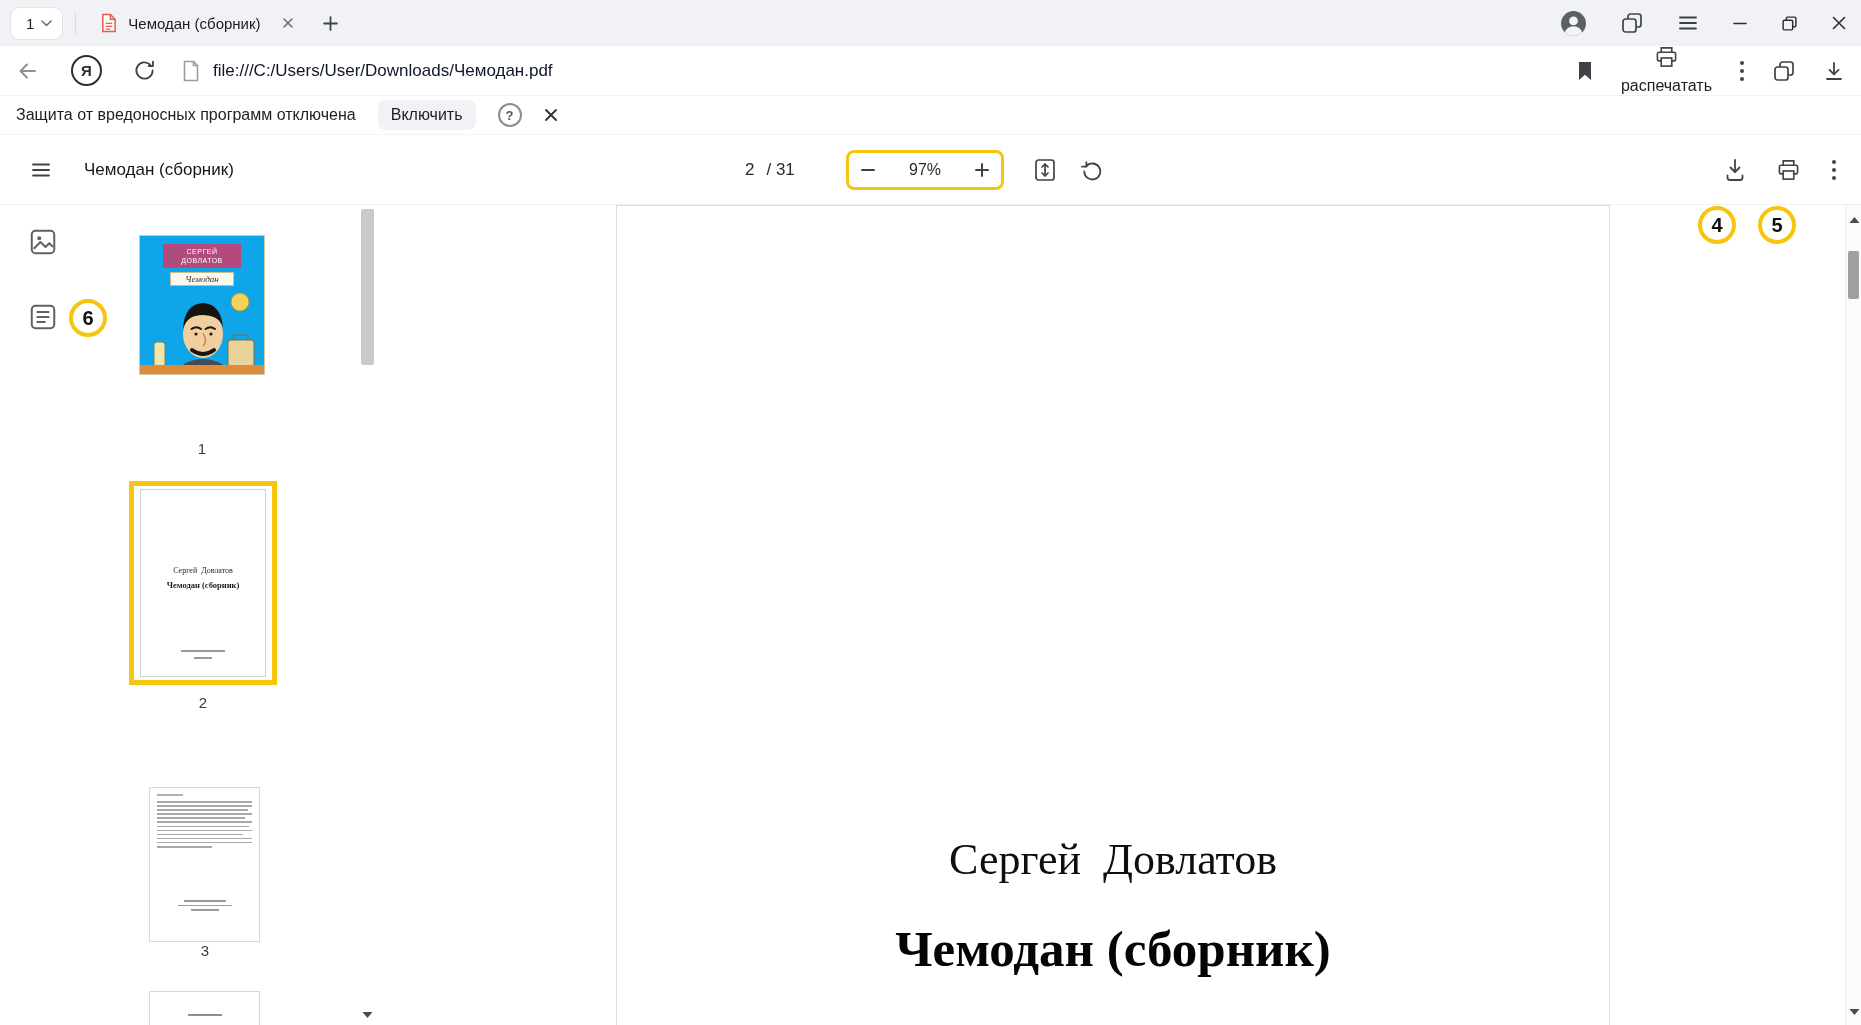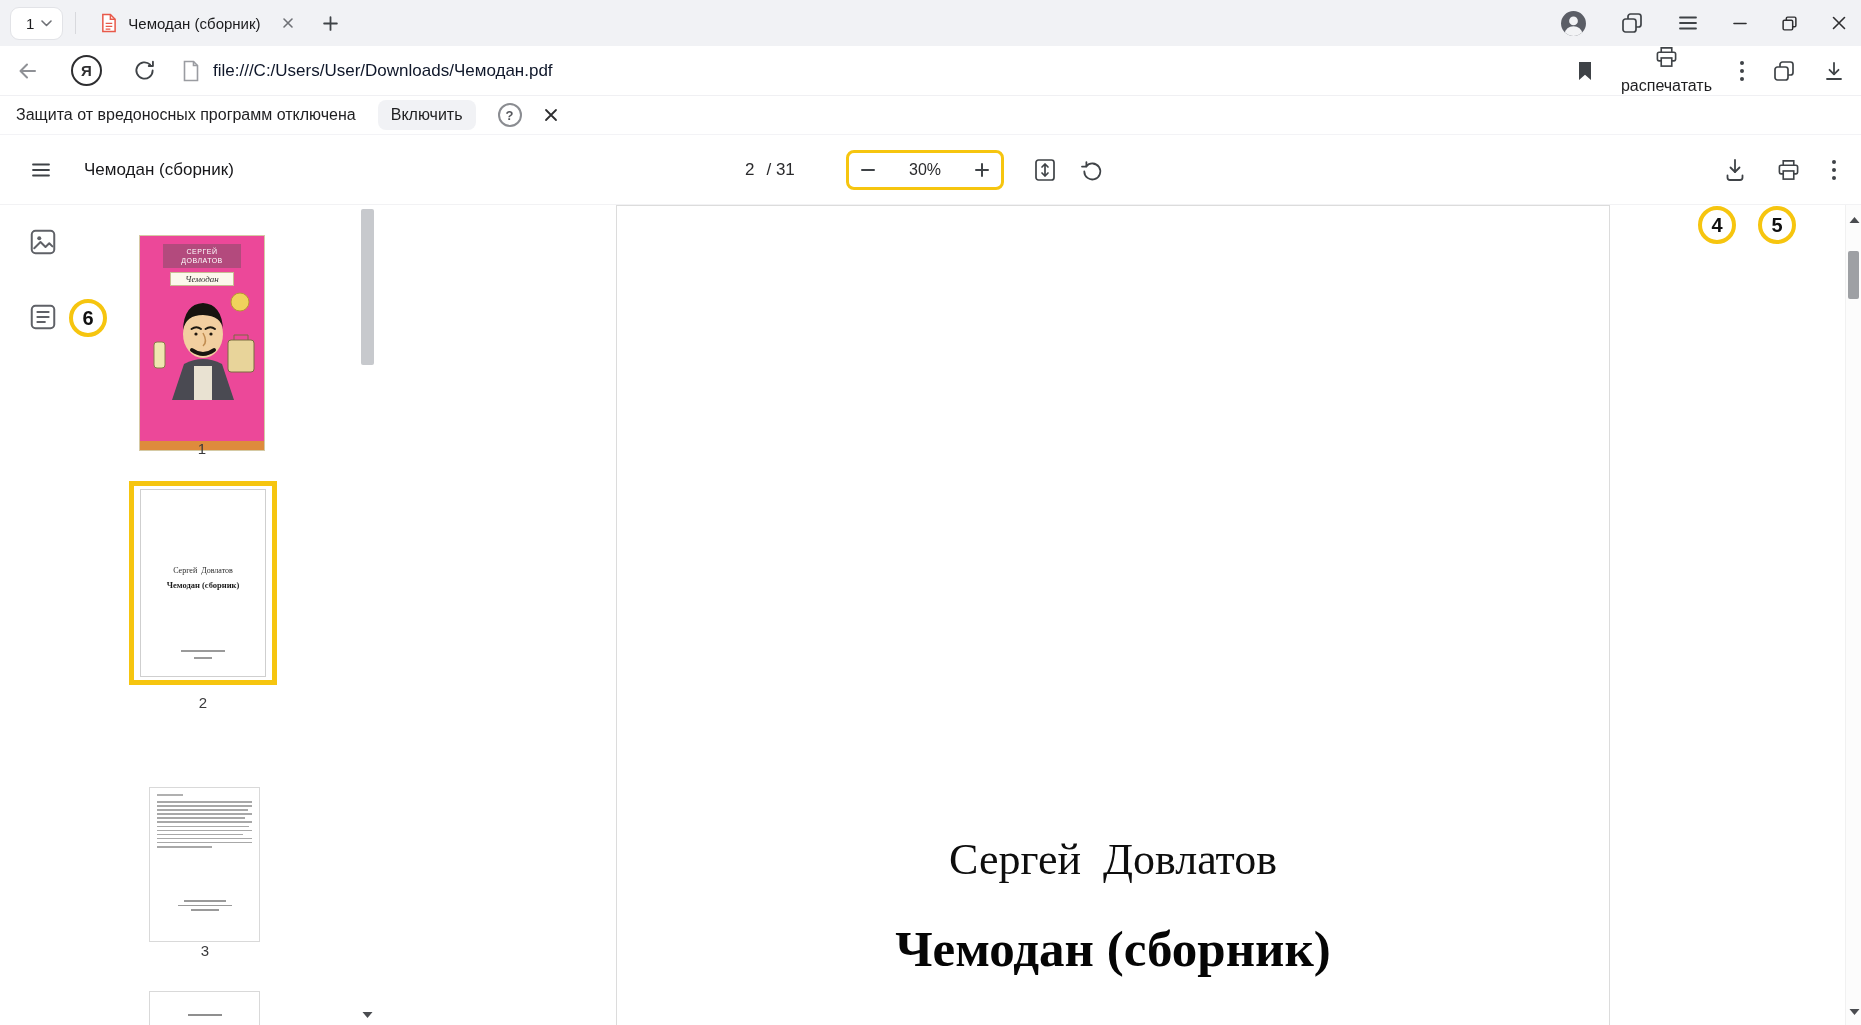--- a/index.html
+++ b/index.html
@@ -72,22 +72,22 @@
          border:4px solid #F6C50F; display:flex; align-items:center; justify-content:center;
          font-size:20px; font-weight:bold; color:#101010; }
   .ann-1 { left:754px; top:1px; }
   .ann-2 { left:899px; top:1px; }
   .ann-3 { left:1072px; top:1px; }
   .ann-4 { left:1698px; top:1px; }
   .ann-5 { left:1758px; top:1px; }
   .ann-6 { left:69px; top:94px; }
 
   
-  .thumb1 { position:absolute; left:139px; top:30px; width:126px; height:216px;
-            background:#ec4899; border:1px solid #d5caa5; overflow:hidden; cursor:pointer; }
+  .thumb1 { position:absolute; left:139px; top:30px; width:126px; height:140px;
+            background:#0ea5e9; border:1px solid #d5caa5; overflow:hidden; cursor:pointer; }
   .t1-authorbox { margin:8px auto 0; width:78px; background:#B34A7D; color:#fff; text-align:center;
                   font-size:7px; line-height:9px; padding:3px 0; letter-spacing:0.5px; }
   .t1-titlebox { margin:4px auto 0; width:64px; background:#fcf8ec; border:1px solid #c8bc92;
                  text-align:center; font-family:"Liberation Serif", serif; font-style:italic;
                  font-size:9px; padding:1px 0; color:#333; }
   .t1-art { display:block; margin-top:2px; }
   .t1-strip { position:absolute; bottom:0; left:0; right:0; height:9px; background:#de8b3c; }
 
   .thumb-label { position:absolute; width:130px; text-align:center; font-size:15px; color:#3a3a3c; }
   .lbl1 { left:137px; top:235px; }
@@ -312,21 +312,21 @@
       <span>2</span>
       <span>/ 31</span>
     </div>
 
     <div class="tb-zoombox">
       <span class="ic">
         <svg width="18" height="18" viewBox="0 0 18 18">
             <path d="M3 9h12" stroke="#3f4347" stroke-width="2" stroke-linecap="round"></path>
           </svg>
       </span>
-      <span class="zoomlabel">30%</span>
+      <span class="zoomlabel">97%</span>
       <span class="ic">
         <svg width="18" height="18" viewBox="0 0 18 18">
             <path d="M9 3v12M3 9h12" stroke="#3f4347" stroke-width="2" stroke-linecap="round"></path>
           </svg>
       </span>
     </div>
 
     <span class="ic tb-fit">
       <svg width="26" height="26" viewBox="0 0 26 26" fill="none" stroke="#3f4347" stroke-width="1.7" stroke-linecap="round" stroke-linejoin="round">
           <rect x="4" y="3" width="18" height="20" rx="2.5"></rect>

